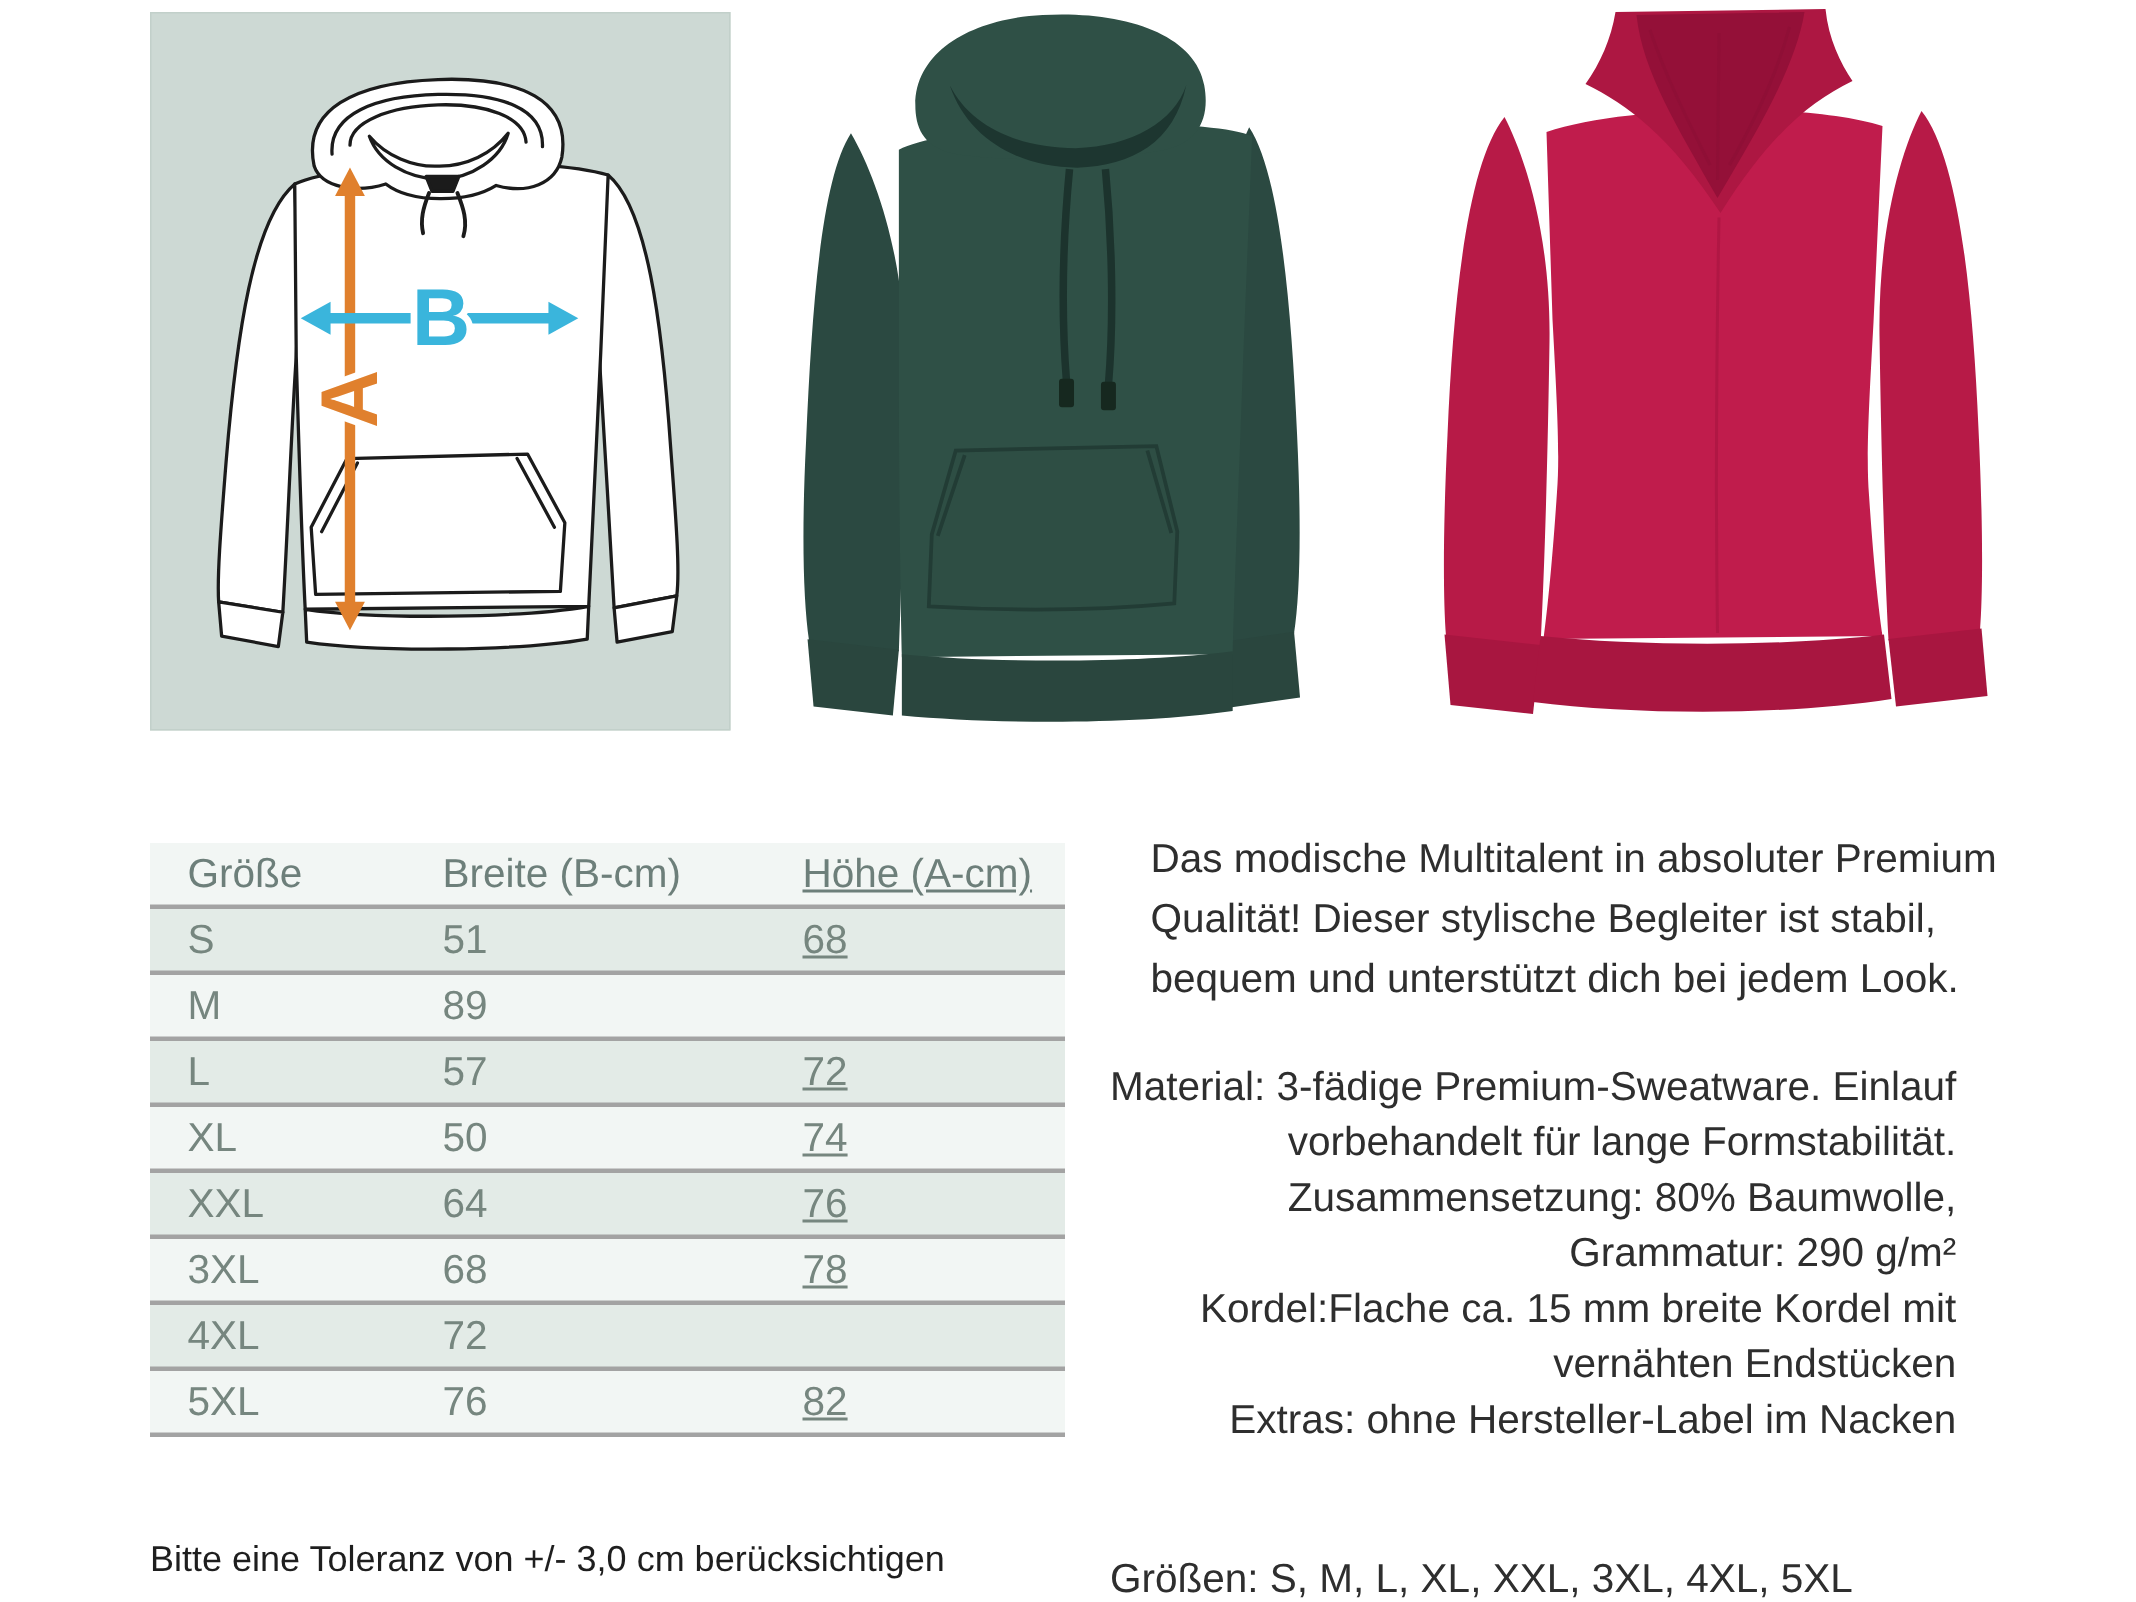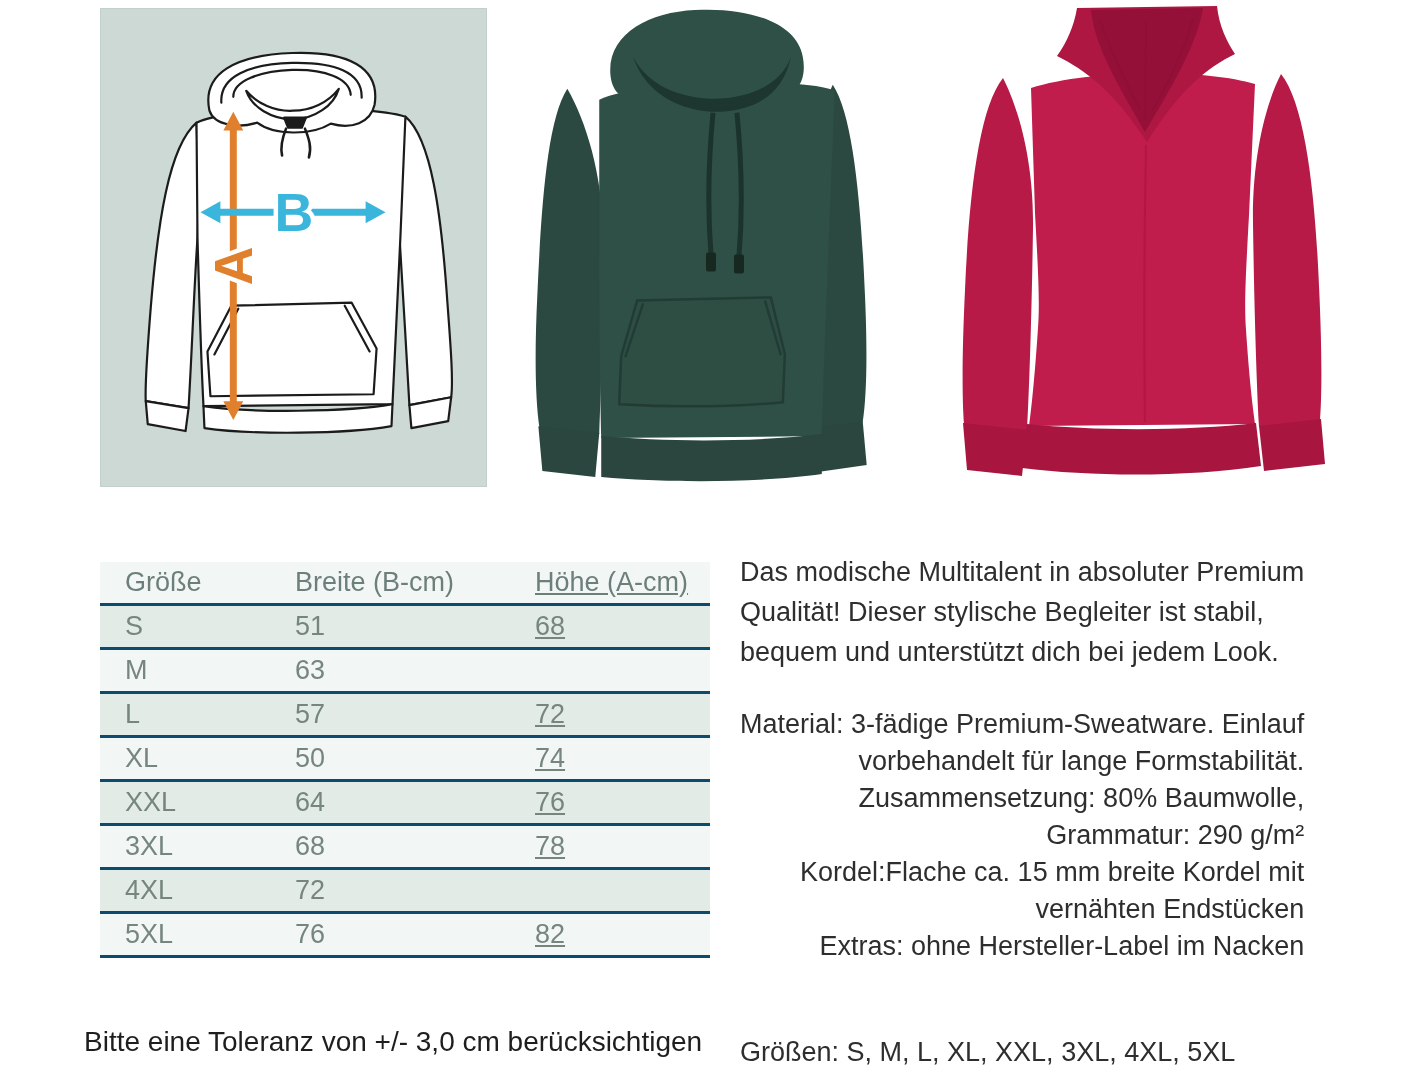--- a/index.html
+++ b/index.html
@@ -12,39 +12,39 @@
   .diagram-panel svg { display:block; width:100%; height:100%; }
 
   
   .product { position:absolute; }
   .product svg { display:block; width:100%; height:100%; }
   #product-front { left:515px; top:5px; width:405px; height:484px; }
   #product-back  { left:935px; top:0px;  width:410px; height:497px; }
 
   
   .size-table { position:absolute; left:100px; top:562px; width:610px; font-size:27px; color:#76867f; }
-  .srow { display:flex; align-items:center; height:41px; border-bottom:3px solid #0c4a6e; }
+  .srow { display:flex; align-items:center; height:41px; border-bottom:3px solid #a3a3a3; }
   .srow.light { background:#f2f6f4; }
   .srow.dark  { background:#e3ebe7; }
   .srow.hdr   { background:#f2f6f4; color:#6d7f7a; }
   .c1 { width:170px; padding-left:25px; box-sizing:border-box; }
   .c2 { width:240px; padding-left:25px; box-sizing:border-box; }
   .c3 { flex:1;      padding-left:25px; box-sizing:border-box;text-decoration:underline; }
 
   
   .description { position:absolute; left:740px; font-size:27px; color:#2e2e2e; white-space:nowrap; }
-  #desc-p1 { top:552px;  line-height:40px; }
+  #desc-p1 { top:552px;  line-height:40px;margin-left:27px; }
   #desc-p2 { top:706px;  line-height:37px;text-align:right; }
   #desc-p3 { top:1034px; line-height:37px; }
   .dline { min-height:1em; }
   .ind-a { padding-left:116px; }
   .ind-b { padding-left:250px; }
   .ind-c { padding-left:94px;  }
 
-  .tolerance { position:absolute; left:84px; top:1026px; font-size:28px; color:#1e1e1e; }
+  .tolerance { position:absolute; left:100px; top:1026px; font-size:24px; color:#1e1e1e; }
 </style>
 </head>
 <body>
 
 <div class="stage">
 
   <div class="diagram-panel">
     <svg viewBox="0 0 387 479">
       <g stroke="#1b1b1b" stroke-width="2.2" fill="#ffffff" stroke-linejoin="round" stroke-linecap="round">
 
@@ -125,21 +125,21 @@
       <div class="c2">Breite (B-cm)</div>
       <div class="c3">Höhe (A-cm)</div>
     </div>
     <div class="srow dark">
       <div class="c1">S</div>
       <div class="c2">51</div>
       <div class="c3">68</div>
     </div>
     <div class="srow light">
       <div class="c1">M</div>
-      <div class="c2">63</div>
+      <div class="c2">89</div>
     </div>
     <div class="srow dark">
       <div class="c1">L</div>
       <div class="c2">57</div>
       <div class="c3">72</div>
     </div>
     <div class="srow light">
       <div class="c1">XL</div>
       <div class="c2">50</div>
       <div class="c3">74</div>

